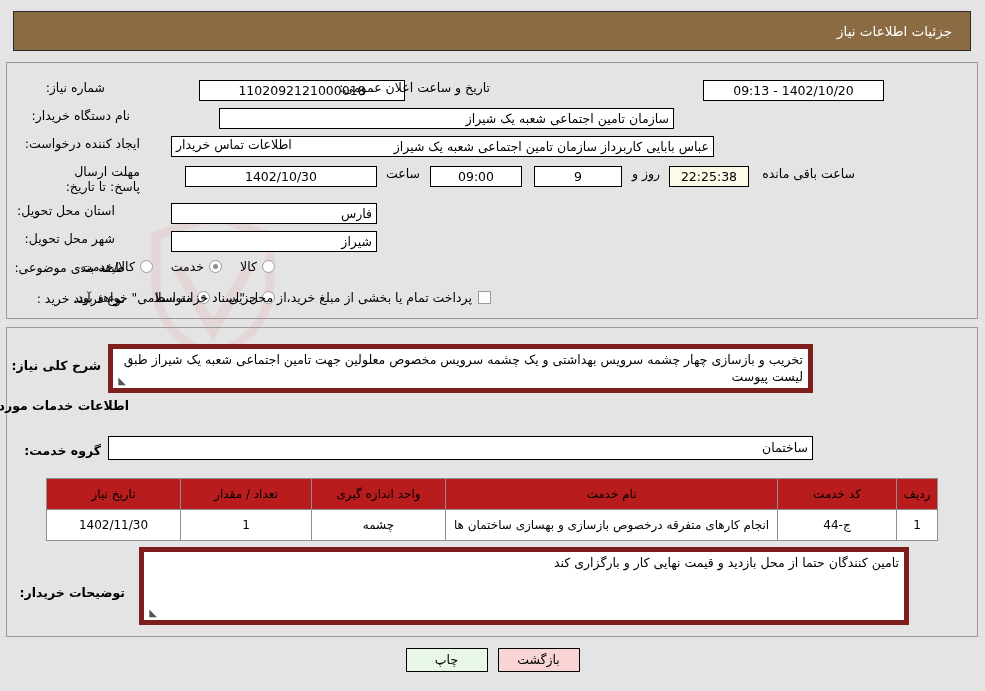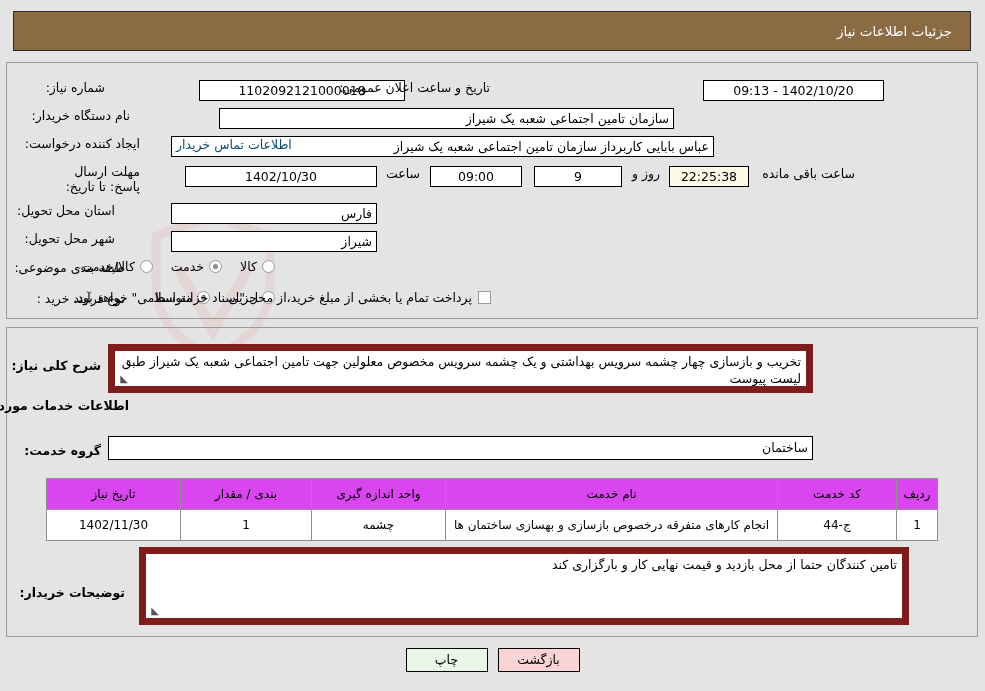--- a/index.html
+++ b/index.html
@@ -100,21 +100,21 @@
     color: #000;
     padding: 0 4px;
     overflow: hidden;
     white-space: nowrap;
   }
   .box.center { text-align: center; }
   .box.right  { text-align: right; }
   .box.cream  { background: #fbfbe8; }
 
   .linklike {
-    color: #0c4a6e;
+    color: #000000;
     font-size: 12.5px;
     white-space: nowrap;
     cursor: pointer;
   }
 
   
   .radio {
     display: inline-block;
     width: 13px; height: 13px;
     border-radius: 50%;
@@ -144,21 +144,21 @@
     display: inline-block;
     width: 13px; height: 13px;
     border: 1px solid #9b9b9b;
     background: #fdfdfd;
     box-sizing: border-box;
     vertical-align: middle;
   }
 
   
   .ta {
-    border: 7px solid #7f1d1d;
+    border: 5px solid #7f1d1d;
     background: #ffffff;
     box-sizing: border-box;
     font-size: 12.5px;
     line-height: 17px;
     color: #000;
     padding: 2px 5px 0 5px;
     text-align: right;
     position: relative;
     overflow: hidden;
   }
@@ -192,21 +192,21 @@
   }
   table.grid th, table.grid td {
     border: 1px solid #8f8f8f;
     font-size: 12px;
     padding: 4px 4px;
     text-align: center;
     height: 22px;
     color: #000;
   }
   table.grid th {
-    background: #d946ef;
+    background: #b91c1c;
     font-weight: normal;
     text-align: center;
   }
   table.grid td { background: #ffffff; }
 
   
   .btnbar {
     position: absolute;
     left: 0; top: 648px;
     width: 985px;
@@ -342,21 +342,21 @@
 <div class="caption" style="right:884px; top:443px;">گروه خدمت:</div>
 <div class="box right" style="position:absolute; right:172px; top:436px; width:705px; height:24px; line-height:22px; z-index:4;">ساختمان</div>
 
 <table class="grid">
   <thead>
     <tr>
       <th style="width:32px;">ردیف</th>
       <th style="width:110px;">کد خدمت</th>
       <th>نام خدمت</th>
       <th style="width:125px;">واحد اندازه گیری</th>
-      <th style="width:122px;">بندی / مقدار</th>
+      <th style="width:122px;">تعداد / مقدار</th>
       <th style="width:125px;">تاریخ نیاز</th>
     </tr>
   </thead>
   <tbody>
     <tr>
       <td>1</td>
       <td>ج-44</td>
       <td>انجام کارهای متفرقه درخصوص بازسازی و بهسازی ساختمان ها</td>
       <td>چشمه</td>
       <td>1</td>

